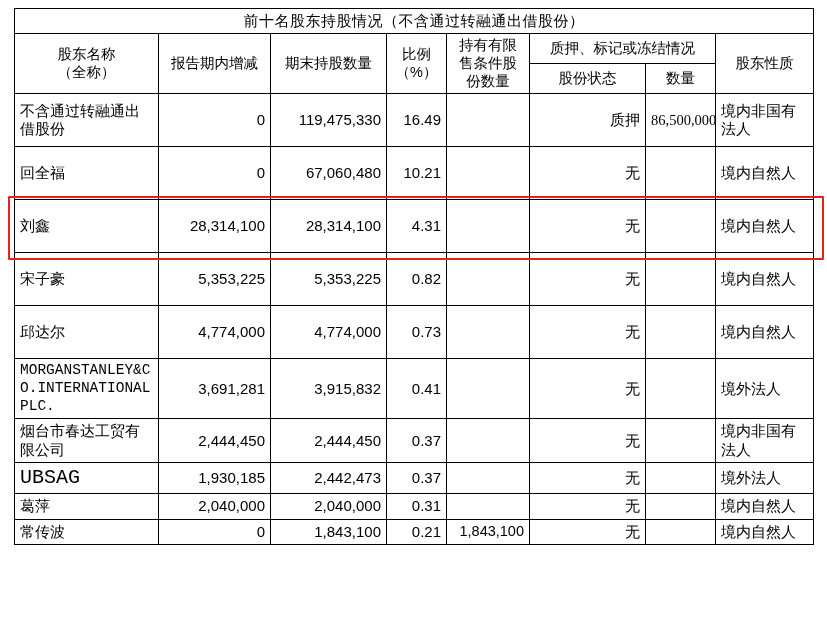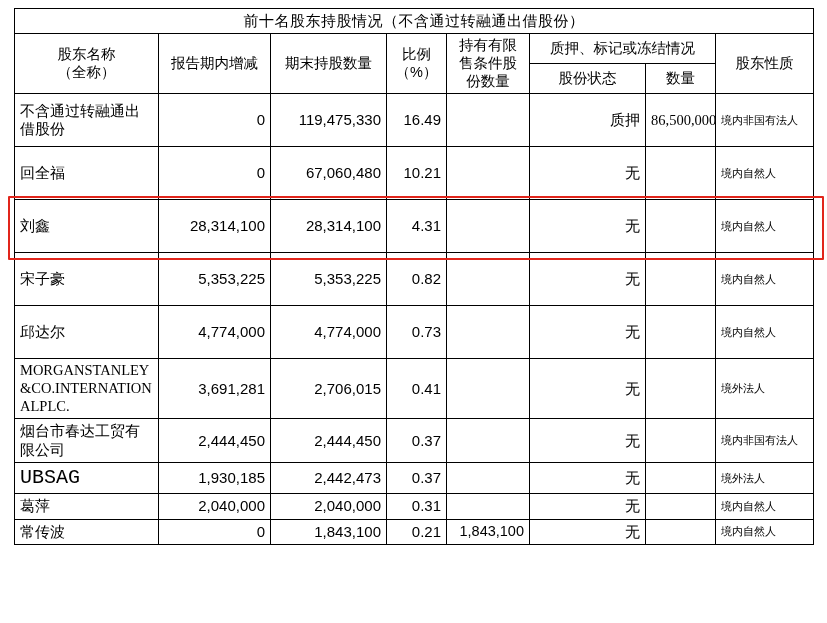--- a/index.html
+++ b/index.html
@@ -51,21 +51,21 @@
     font-size: 15px;
   }
   .name-cell {
     text-align: left;
     padding-left: 7px;
     font-size: 15px;
   }
   .nature-cell {
     text-align: left;
     padding-left: 7px;
-    font-size: 11px;
+    font-size: 15px;
     line-height: 1.2;
   }
   .status-cell {
     text-align: right;
     padding-left: 10px;
     font-size: 15px;
   }
   .qty-cell {
     text-align: right;
     padding-right: 6px;
@@ -73,21 +73,21 @@
     line-height: 1.2;
     font-family: Liberation Serif, serif;
   }
   .restricted-cell {
     text-align: right;
     padding-right: 6px;
     font-size: 14.5px;
     line-height: 1.2;
   }
   .latin {
-    font-family: Liberation Serif, serif;
+    font-family: Liberation Mono, monospace;
     font-size: 14.5px;
     line-height: 1.18;
     word-break: break-all;
     font-weight: bold;
   }
   .latin-plain {
     font-family: Liberation Mono, monospace;
     font-size: 20px;
   }
   .tall td { height: 46px; }
@@ -186,21 +186,21 @@
         <td class="num">0.73</td>
         <td class="restricted-cell"></td>
         <td class="status-cell">无</td>
         <td class="qty-cell"></td>
         <td class="nature-cell">境内自然人</td>
       </tr>
 
       <tr>
         <td class="latin">MORGANSTANLEY&amp;CO.INTERNATIONALPLC.</td>
         <td class="num">3,691,281</td>
-        <td class="num">2,706,015</td>
+        <td class="num">3,915,832</td>
         <td class="num">0.41</td>
         <td class="restricted-cell"></td>
         <td class="status-cell">无</td>
         <td class="qty-cell"></td>
         <td class="nature-cell">境外法人</td>
       </tr>
 
       <tr>
         <td class="name-cell">烟台市春达工贸有限公司</td>
         <td class="num">2,444,450</td>

